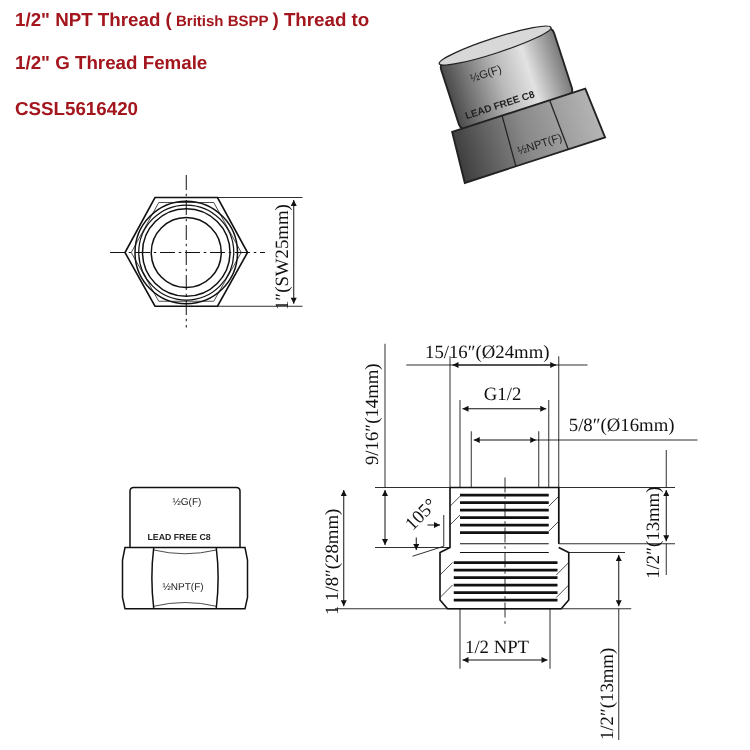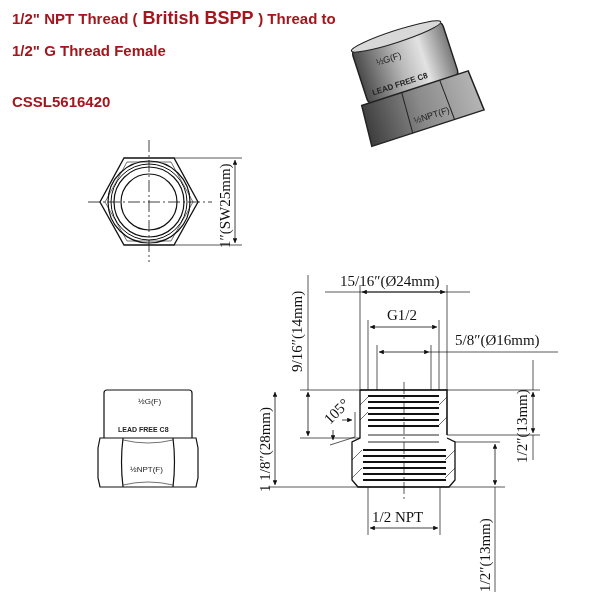--- a/index.html
+++ b/index.html
@@ -1,21 +1,21 @@
 <!DOCTYPE html>
 <html><head>
 <meta charset="utf-8">
 <style>
   html, body { margin:0; padding:0; background:#ffffff; }
   body { width:600px; height:600px; position:relative; overflow:hidden; font-family:"Liberation Sans", sans-serif; }
   .title-line { position:absolute; left:12px; color:#a3161d; font-weight:bold; font-size:15px; font-family:"Liberation Sans", sans-serif; white-space:nowrap; }
-  .title-line .small { font-size:18px; }
+  .title-line .small { font-size:12px; }
   #t1 { top:8px; }
   #t2 { top:42px; }
-  #t3 { top:93px; }
+  #t3 { top:79px; }
   svg { position:absolute; left:0; top:0; }
   .dimtxt { font-family:"Liberation Serif", serif; font-size:15px; fill:#111; }
   .lbl { font-family:"Liberation Sans", sans-serif; fill:#222; }
 </style>
 </head>
 <body>
 
 <div class="title-line" id="t1"><span>1/2" NPT Thread (</span><span class="small"> British BSPP </span><span>) Thread to</span></div>
 <div class="title-line" id="t2">1/2" G Thread Female</div>
 <div class="title-line" id="t3">CSSL5616420</div>

